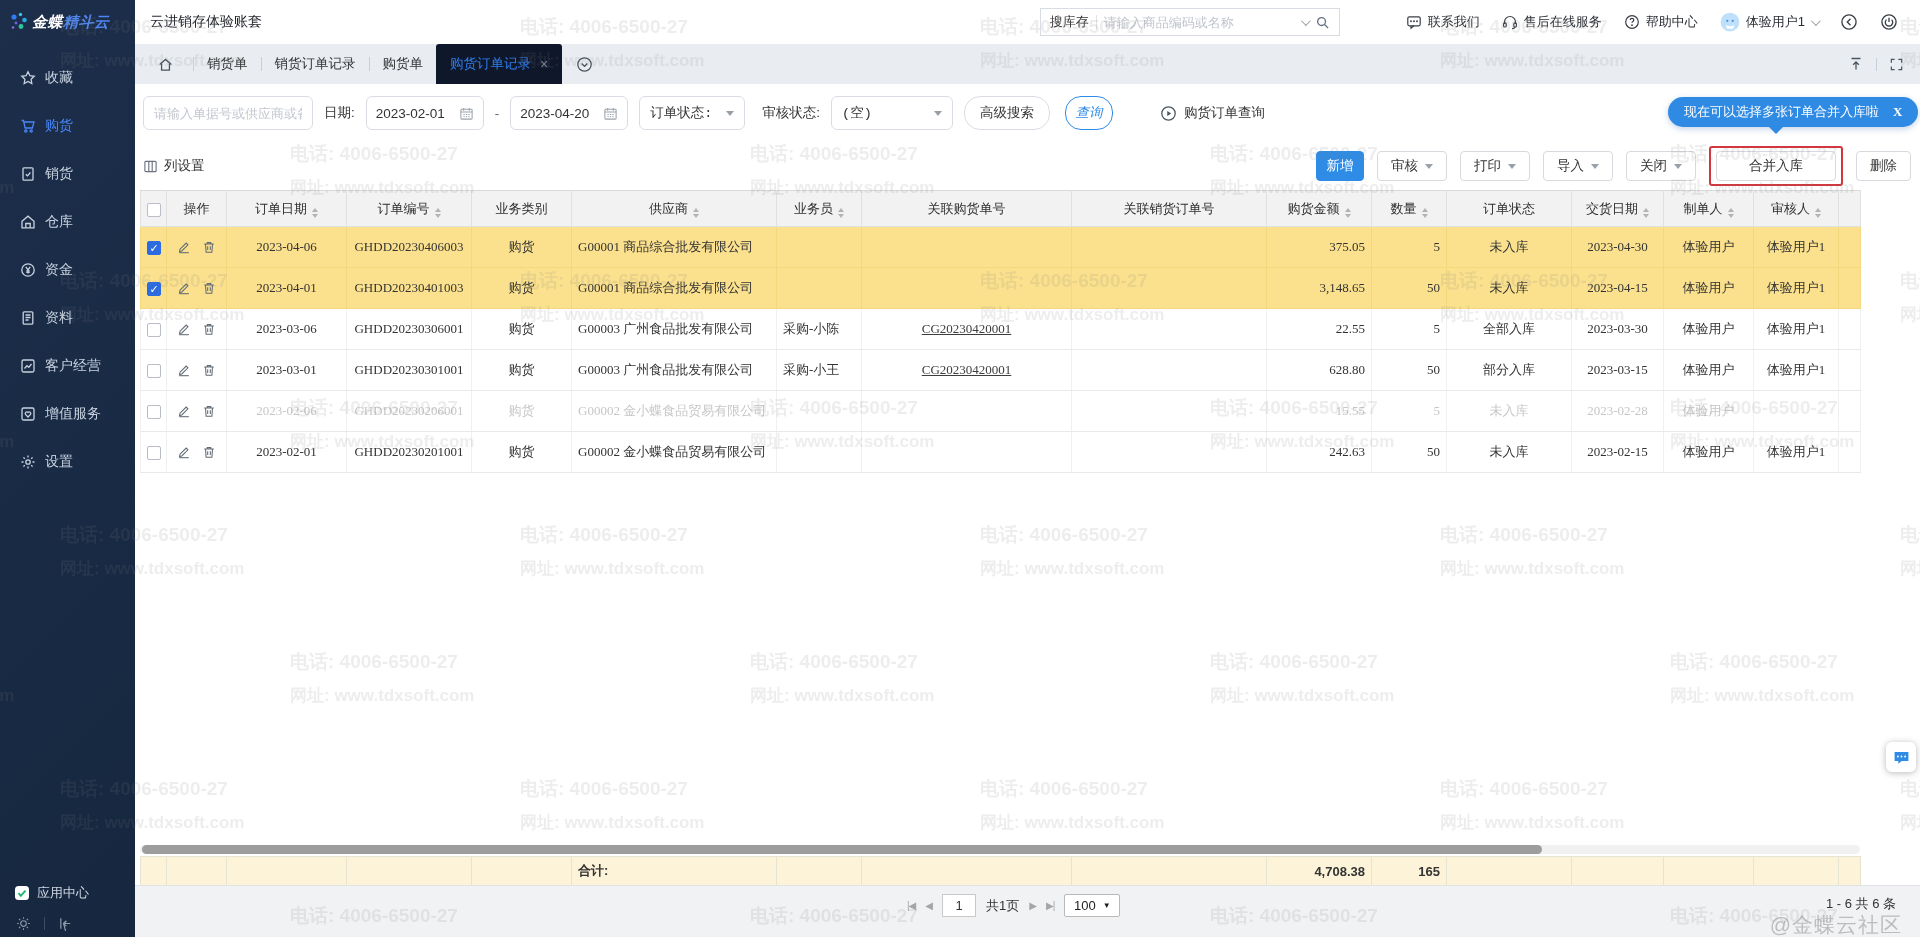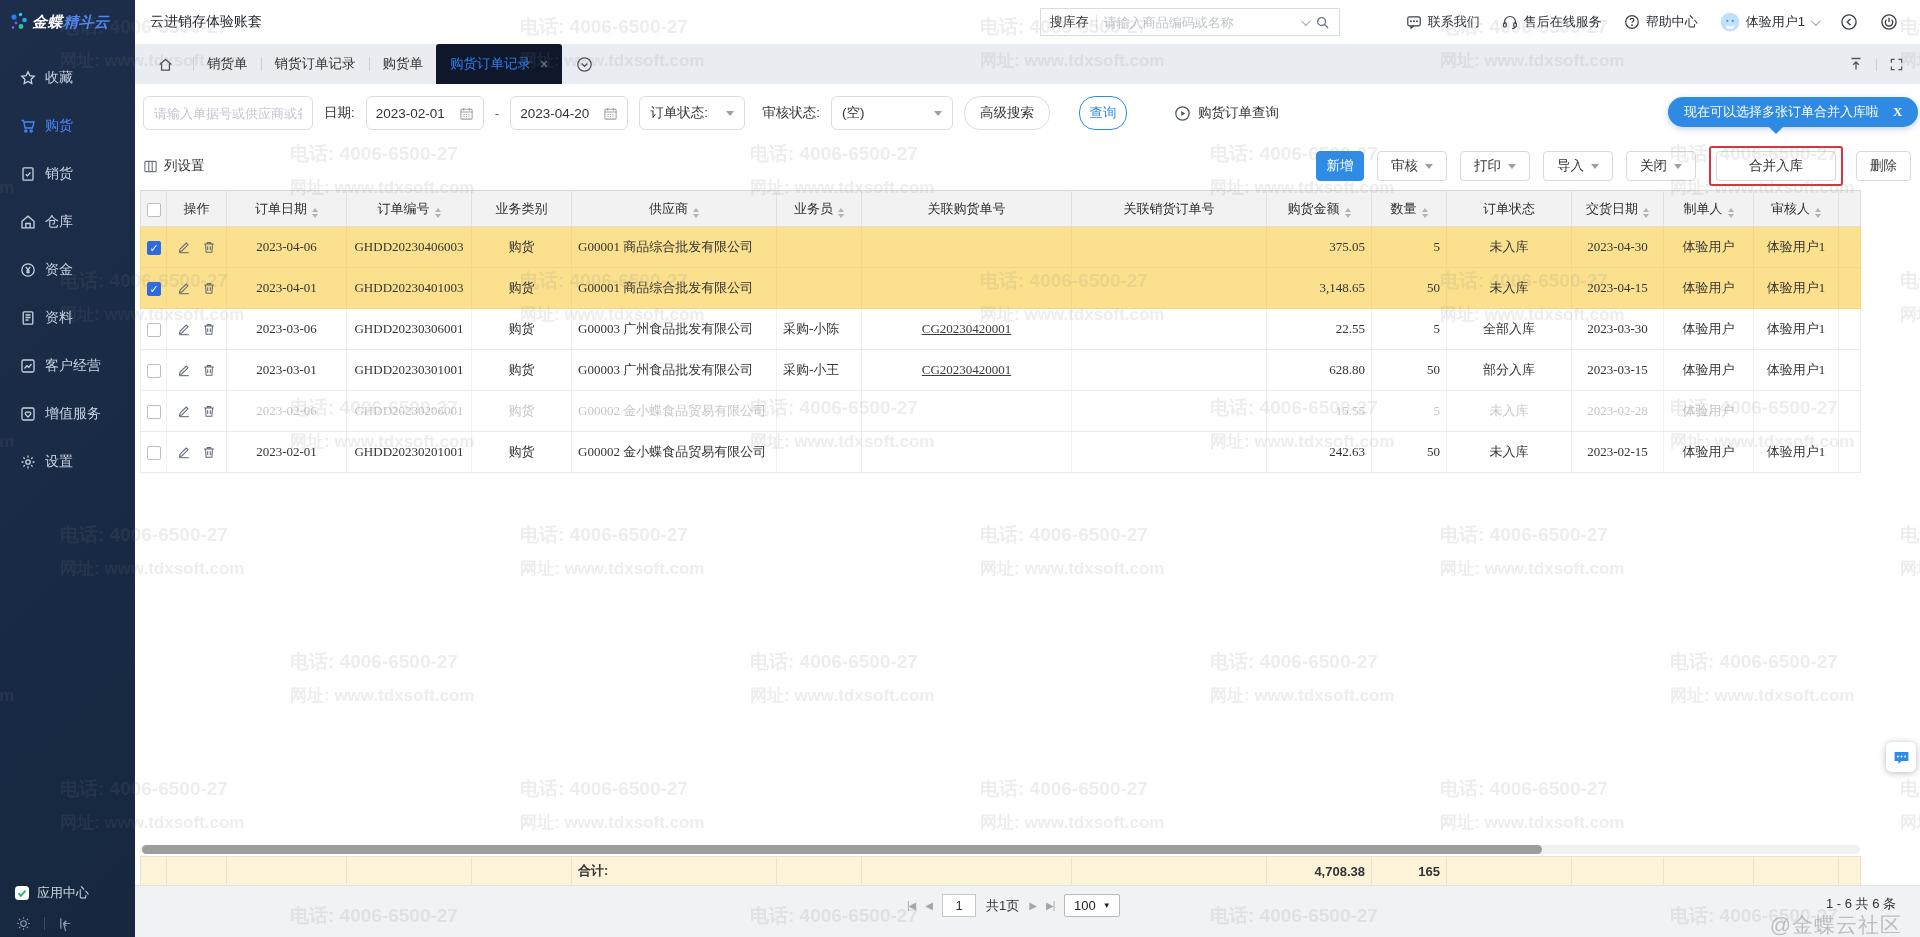--- a/index.html
+++ b/index.html
@@ -53,27 +53,27 @@
 
   
   .filterbar { height:58px; display:flex; align-items:center; padding-left:8px; gap:11px; background:#fff; font-size:13.5px; }
   .ctl { height:34px; border:1px solid #d9dde3; border-radius:6px; background:#fff; display:flex; align-items:center; font-size:13.5px; color:#333; }
   .kw-input { width:170px; padding:0 10px; }
   .kw-input input { width:100%; border:none; outline:none; font-size:13px; color:#333; font-family:inherit; }
   .kw-input input::placeholder { color:#c3c7cf; }
   .flabel { color:#333; white-space:nowrap; }
   .datebox { width:118px; justify-content:space-between; padding:0 9px; cursor:pointer; }
   .dash { color:#666; }
-  .selbox { justify-content:space-between; padding:0 10px; cursor:pointer; }
+  .selbox { justify-content:space-between; padding:0 10px; cursor:pointer;font-family:Liberation Mono, monospace; }
   .w-order { width:106px; }
   .w-audit { width:122px; }
   .caret { width:0; height:0; border-left:4px solid transparent; border-right:4px solid transparent; border-top:5px solid #9aa0a8; }
   .btn { height:34px; border:1px solid #d9dde3; border-radius:16px; background:#fff; display:inline-flex; align-items:center; justify-content:center; font-size:13.5px; color:#333; cursor:pointer; font-family:inherit; }
   .btn-adv { width:86px; }
-  .btn-query { width:48px; border-color:#2e8ce6; color:#2e8ce6; margin-left:18px; }
+  .btn-query { width:48px; border-color:#2e8ce6; color:#2e8ce6; margin-left:4px;font-style:italic; }
   .order-query { display:flex; align-items:center; gap:7px; margin-left:36px; color:#333; cursor:pointer; }
   .order-query .ic { color:#4b555f; }
 
   
   .toolbar { height:48px; display:flex; align-items:center; padding:0 9px 0 8px; position:relative; }
   .colset { display:flex; align-items:center; gap:6px; font-size:13.5px; color:#333; cursor:pointer; }
   .colset .ic { color:#6b7280; }
   .tb-actions { margin-left:auto; display:flex; align-items:center; gap:13px; }
   .abtn { height:30px; padding:0 13px; border:1px solid #d6d9de; border-radius:4px; background:#fff; font-size:13.5px; color:#333; display:inline-flex; align-items:center; cursor:pointer; font-family:inherit; }
   .abtn .caret { margin-left:7px; }

